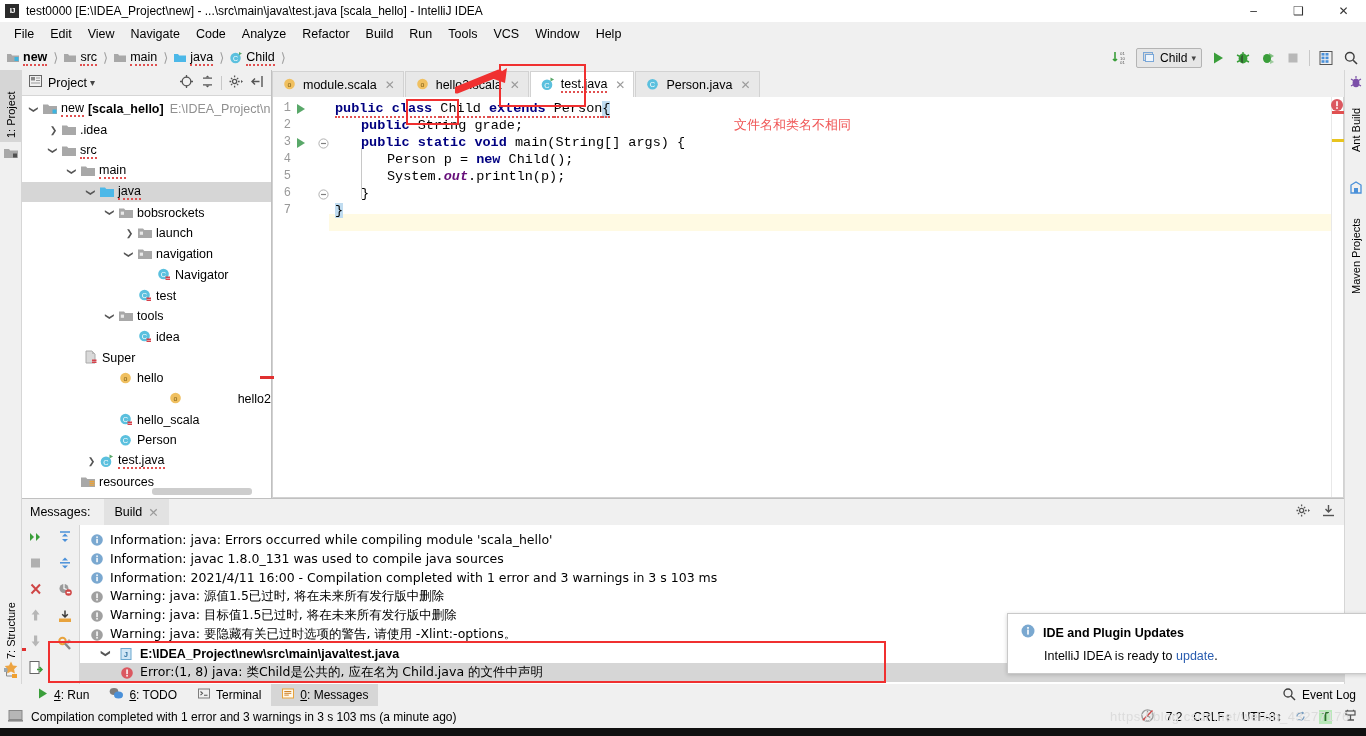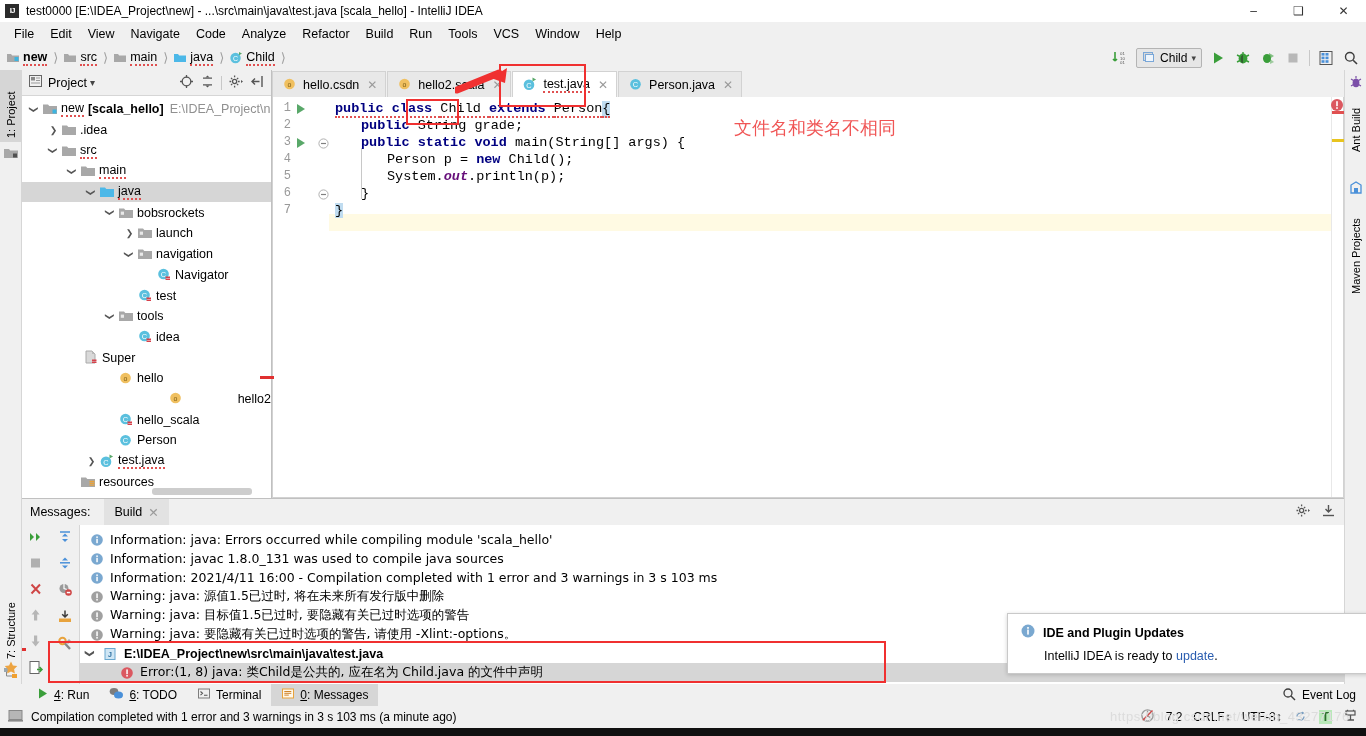--- a/index.html
+++ b/index.html
@@ -133,21 +133,21 @@
   }
   .msghdr { height: 26px; background: #f0f0f0; display: flex; align-items: center; padding-left: 8px; }
   .msghdr .lbl { font-size: 12.5px; margin-right: 14px; }
   .msgtab { height: 26px; display: flex; align-items: center; gap: 6px; padding: 0 10px; background: #e2e2e2; font-size: 12.5px;}
   .msghdr .right { margin-left: auto; display: flex; gap: 10px; padding-right: 8px; }
   .msgbody { position: absolute; left: 0; top: 26px; right: 0; bottom: 0; display: flex; background: #fff; }
   .msgtools { width: 58px; flex: 0 0 58px; background: #f0f0f0; display: flex; border-right: 1px solid #d6d6d6; }
   .mtcol { width: 29px; display: flex; flex-direction: column; align-items: center; padding-top: 5px; gap: 9px; }
   .msglist { flex: 1; position: relative; background: #fff; padding-top: 5px; }
   .mrow { height: 19px; display: flex; align-items: center; gap: 6px; padding-left: 10px; font-size: 12.5px; white-space: nowrap; }
-  .mrow.filehdr { font-weight: bold; padding-left: 4px; }
+  .mrow.filehdr { font-weight: bold; padding-left: 20px; }
   .mrow.errrow { padding-left: 40px; }
   .mrow.sel { background: #d6d6d6; }
 
   
   .notif {
     position: absolute; left: 1007px; top: 613px; width: 380px; height: 61px;
     background: #fff; border: 1px solid #c9c9c9; box-shadow: 0 1px 4px rgba(0,0,0,.18);
     padding: 9px 12px;
   }
   .notif .hd { display: flex; align-items: center; gap: 7px; font-weight: bold; font-size: 12.5px; }
@@ -167,21 +167,21 @@
   .statusbar {
     position: absolute; left: 0; top: 706px; width: 1366px; height: 22px;
     background: #f0f0f0; display: flex; align-items: center; padding-left: 8px; font-size: 12px;
   }
   .statusbar .right { margin-left: auto; display: flex; align-items: center; gap: 11px; padding-right: 8px; }
   .wm { position: absolute; left: 1110px; top: 709px; font-size: 13px; color: #dcdcdc; letter-spacing: .5px; }
   .taskbar { position: absolute; left: 0; top: 728px; width: 1366px; height: 8px; background: #101010; }
 
   
   .ann { position: absolute; border: 2px solid #f03030; pointer-events: none; }
-  .annote { position: absolute; color: #f05555; font-size: 18px; }
+  .annote { position: absolute; color: #f05555; font-size: 13px; }
   .arrow-svg { position: absolute; pointer-events: none; }
   .redmark { position: absolute; background: #e03030; }
   .scrollbar-h { position: absolute; background: #cdcdcd; border-radius: 3px; height: 7px; }
 </style>
 </head>
 <body>
 
 <div class="app">
 
   <div class="titlebar">
@@ -623,21 +623,21 @@
 
   <div class="editor-area">
     <div class="tabbar" id="tabbar">
         <div class="etab">
           <span style="display: flex;">
             <svg width="16" height="15" viewBox="0 0 16 15">
               <circle cx="7.5" cy="7" r="5.3" fill="#f0c060"></circle>
               <text x="7.5" y="10" font-size="7" fill="#7a5a12" text-anchor="middle" font-family="Liberation Sans">o</text>
             </svg>
           </span>
-          <span class="nm">hello.csdn</span>
+          <span class="nm">module.scala</span>
           <span class="x">✕</span>
         </div>
         <div class="etab">
           <span style="display: flex;">
             <svg width="16" height="15" viewBox="0 0 16 15">
               <circle cx="7.5" cy="7" r="5.3" fill="#f0c060"></circle>
               <text x="7.5" y="10" font-size="7" fill="#7a5a12" text-anchor="middle" font-family="Liberation Sans">o</text>
             </svg>
           </span>
           <span class="nm">hello2.scala</span>
@@ -858,21 +858,21 @@
             <span class="cjk">Warning: java: 源值1.5已过时, 将在未来所有发行版中删除</span>
           </div>
           <div class="mrow">
             <span style="display: flex;">
               <svg width="14" height="14" viewBox="0 0 14 14">
                 <circle cx="7" cy="7" r="5.8" fill="#a0a0a0"></circle>
                 <rect x="6.3" y="3.4" width="1.5" height="4.8" fill="#fff"></rect>
                 <rect x="6.3" y="9" width="1.5" height="1.6" fill="#fff"></rect>
               </svg>
             </span>
-            <span class="cjk">Warning: java: 目标值1.5已过时, 要隐藏有关已过时选项的警告</span>
+            <span class="cjk">Warning: java: 目标值1.5已过时, 将在未来所有发行版中删除</span>
           </div>
           <div class="mrow">
             <span style="display: flex;">
               <svg width="14" height="14" viewBox="0 0 14 14">
                 <circle cx="7" cy="7" r="5.8" fill="#a0a0a0"></circle>
                 <rect x="6.3" y="3.4" width="1.5" height="4.8" fill="#fff"></rect>
                 <rect x="6.3" y="9" width="1.5" height="1.6" fill="#fff"></rect>
               </svg>
             </span>
             <span class="cjk">Warning: java: 要隐藏有关已过时选项的警告, 请使用 -Xlint:-options。</span>

